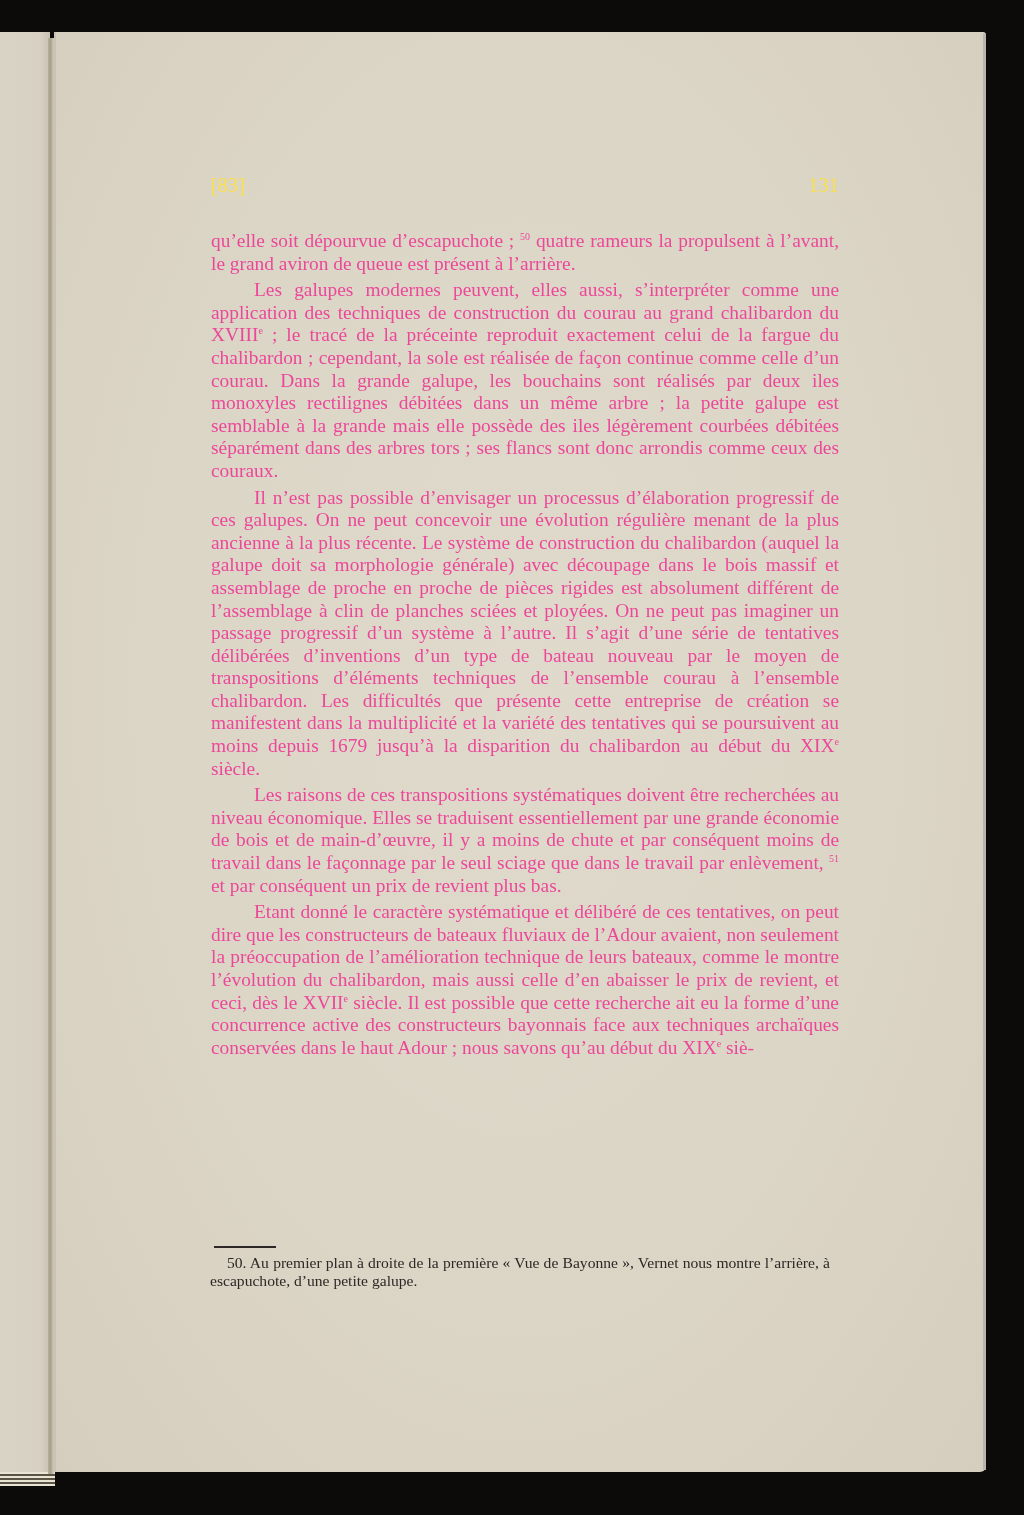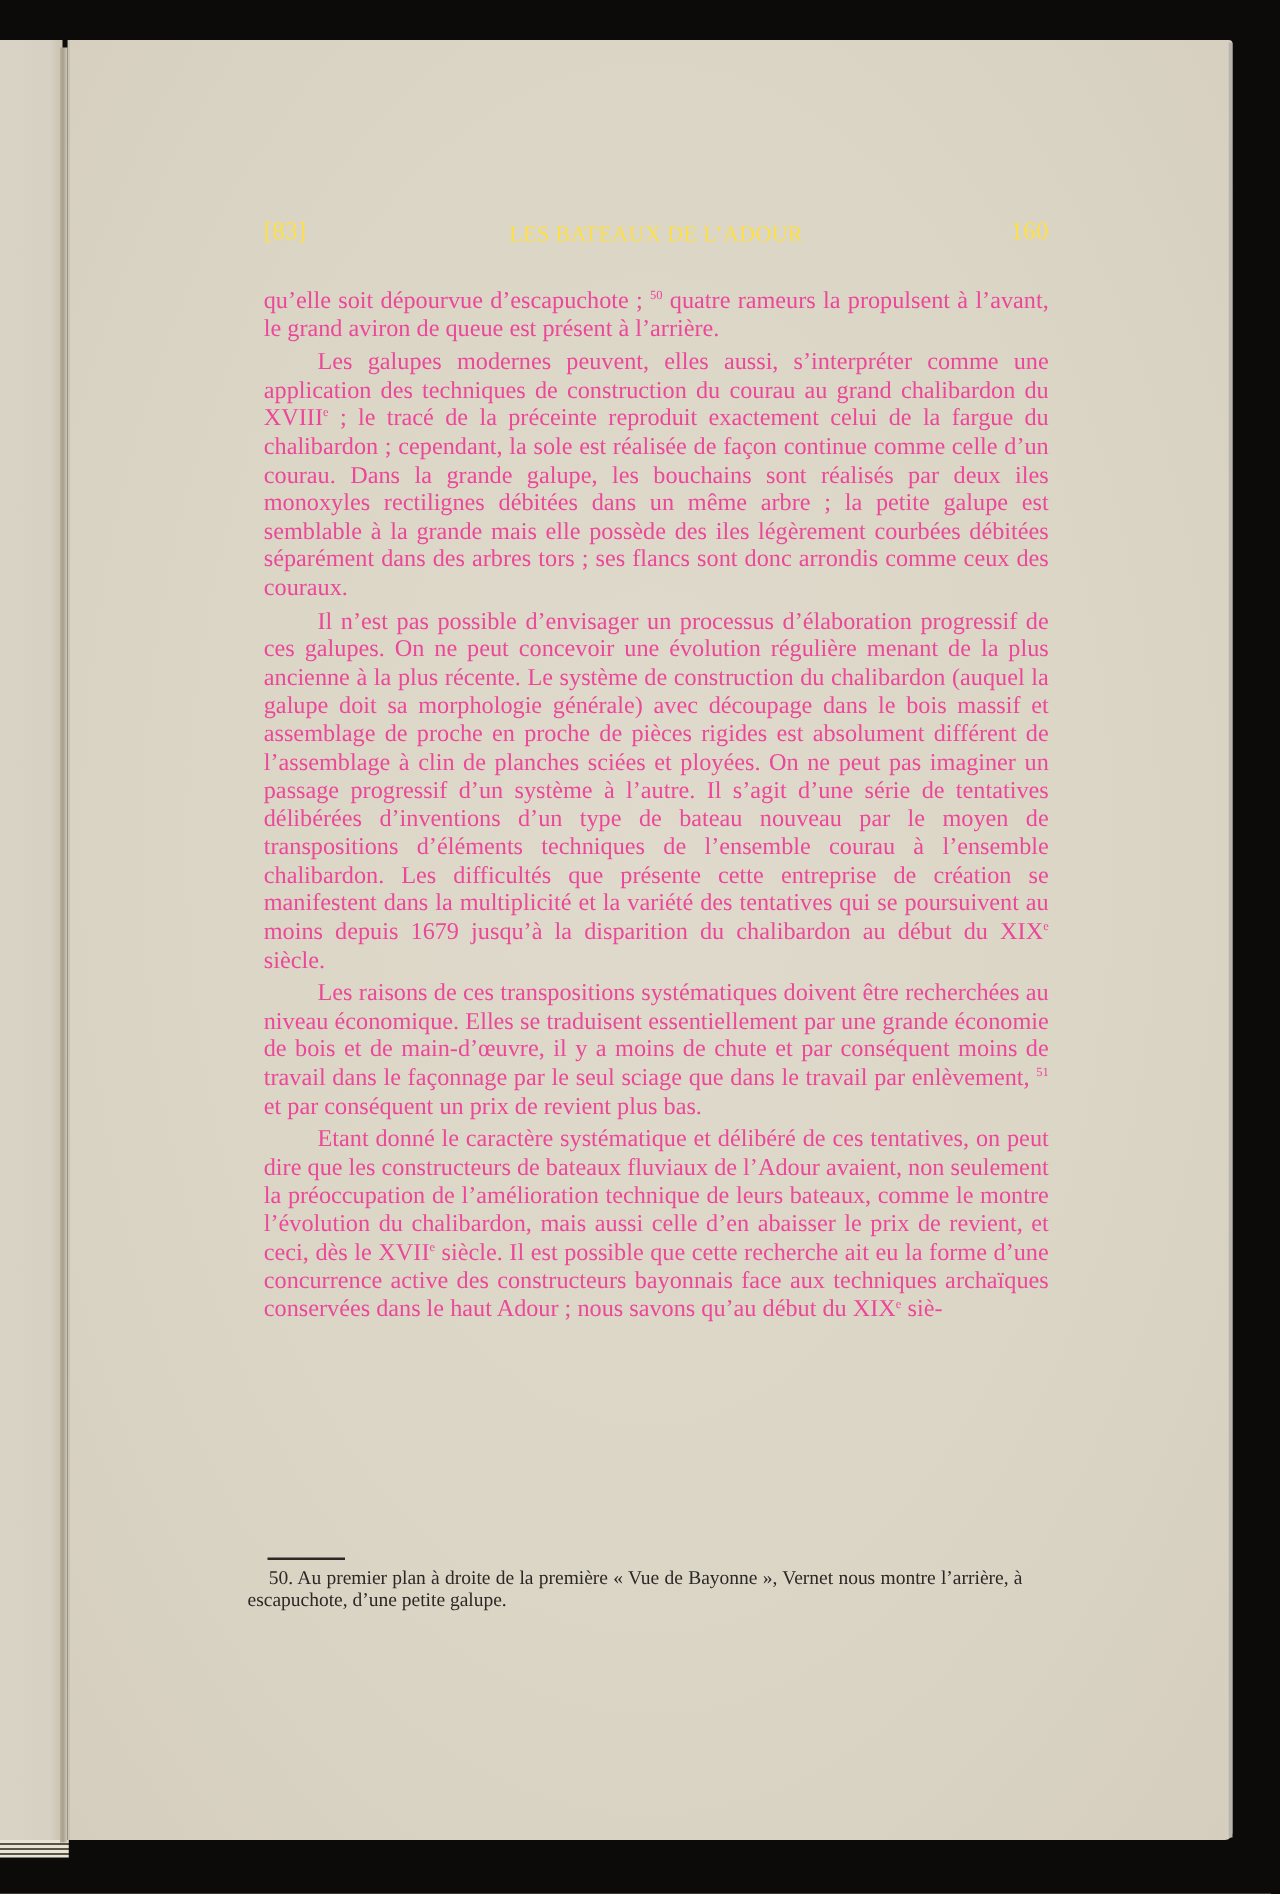--- a/index.html
+++ b/index.html
@@ -113,21 +113,21 @@
     .footnote-rule {
       position: absolute;
       left: 214px;
       top: 1246px;
       width: 62px;
       height: 2px;
       background: #2b2825;
     }
     .footnotes {
       position: absolute;
-      left: 198px;
+      left: 210px;
       top: 1254px;
       width: 620px;
       color: #2b2825;
       font-size: 15.6px;
       line-height: 18px;
       text-align: justify;
     }
     .footnotes p {
       margin: 0 0 4px 0;
     }
@@ -139,22 +139,21 @@
 <body>
 
 <div class="left-page"></div>
 <div class="left-page-edges"></div>
 <div class="page"></div>
 <div class="gutter"></div>
 <div class="page-edge-right"></div>
 
 <div class="running-head">
   <span>[83]</span>
-  <span class="title">LES BATEAUX DE L’ADOUR</span>
-  <span>160</span>
+  <span>131</span>
 </div>
 
 <div class="text-block">
   <p class="first">qu’elle soit dépourvue d’escapuchote ; <sup>50</sup> quatre rameurs la propulsent à l’avant, le grand aviron de queue est présent à l’arrière.</p>
   <p class="indent">Les galupes modernes peuvent, elles aussi, s’interpréter comme une application des techniques de construction du courau au grand chalibardon du XVIII<sup>e</sup> ; le tracé de la préceinte reproduit exactement celui de la fargue du chalibardon ; cependant, la sole est réalisée de façon continue comme celle d’un courau. Dans la grande galupe, les bouchains sont réalisés par deux iles monoxyles rectilignes débitées dans un même arbre ; la petite galupe est semblable à la grande mais elle possède des iles légèrement courbées débitées séparément dans des arbres tors ; ses flancs sont donc arrondis comme ceux des couraux.</p>
   <p class="indent">Il n’est pas possible d’envisager un processus d’élaboration progressif de ces galupes. On ne peut concevoir une évolution régulière menant de la plus ancienne à la plus récente. Le système de construction du chalibardon (auquel la galupe doit sa morphologie générale) avec découpage dans le bois massif et assemblage de proche en proche de pièces rigides est absolument différent de l’assemblage à clin de planches sciées et ployées. On ne peut pas imaginer un passage progressif d’un système à l’autre. Il s’agit d’une série de tentatives délibérées d’inventions d’un type de bateau nouveau par le moyen de transpositions d’éléments techniques de l’ensemble courau à l’ensemble chalibardon. Les difficultés que présente cette entreprise de création se manifestent dans la multiplicité et la variété des tentatives qui se poursuivent au moins depuis 1679 jusqu’à la disparition du chalibardon au début du XIX<sup>e</sup> siècle.</p>
   <p class="indent">Les raisons de ces transpositions systématiques doivent être recherchées au niveau économique. Elles se traduisent essentiellement par une grande économie de bois et de main-d’œuvre, il y a moins de chute et par conséquent moins de travail dans le façonnage par le seul sciage que dans le travail par enlèvement, <sup>51</sup> et par conséquent un prix de revient plus bas.</p>
   <p class="indent">Etant donné le caractère systématique et délibéré de ces tentatives, on peut dire que les constructeurs de bateaux fluviaux de l’Adour avaient, non seulement la préoccupation de l’amélioration technique de leurs bateaux, comme le montre l’évolution du chalibardon, mais aussi celle d’en abaisser le prix de revient, et ceci, dès le XVII<sup>e</sup> siècle. Il est possible que cette recherche ait eu la forme d’une concurrence active des constructeurs bayonnais face aux techniques archaïques conservées dans le haut Adour ; nous savons qu’au début du XIX<sup>e</sup> siè-</p>
 </div>
 

